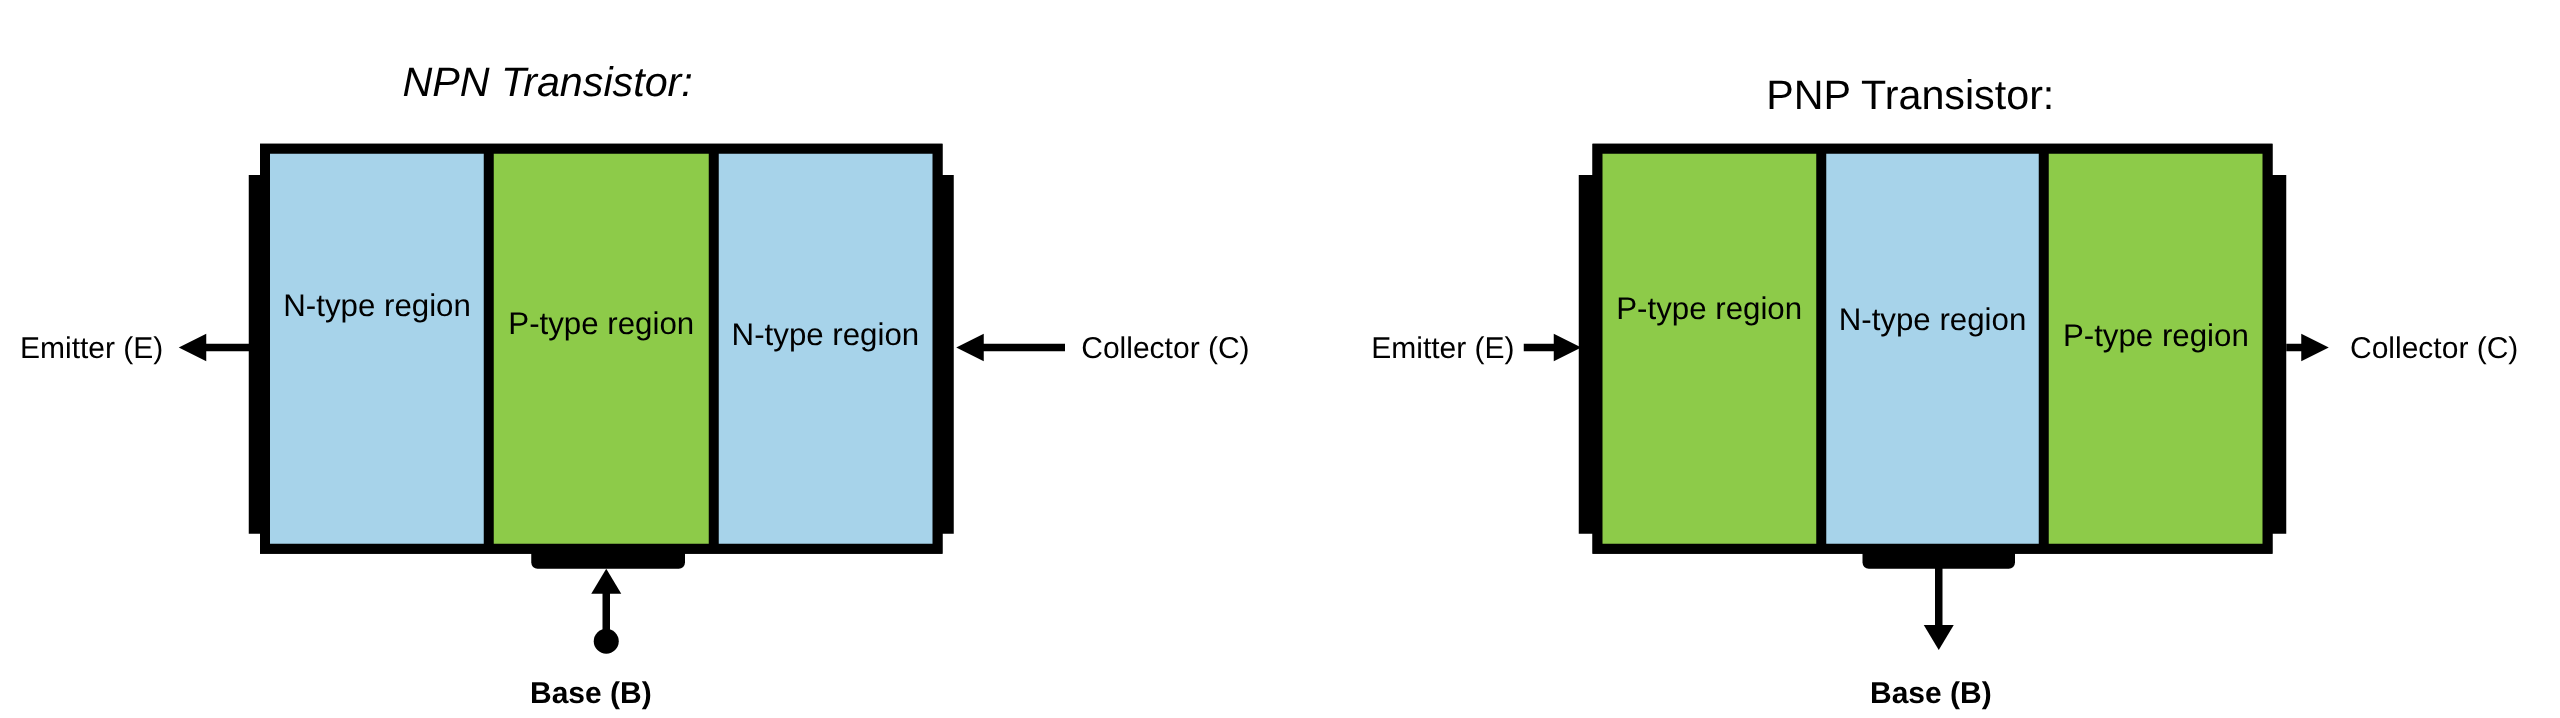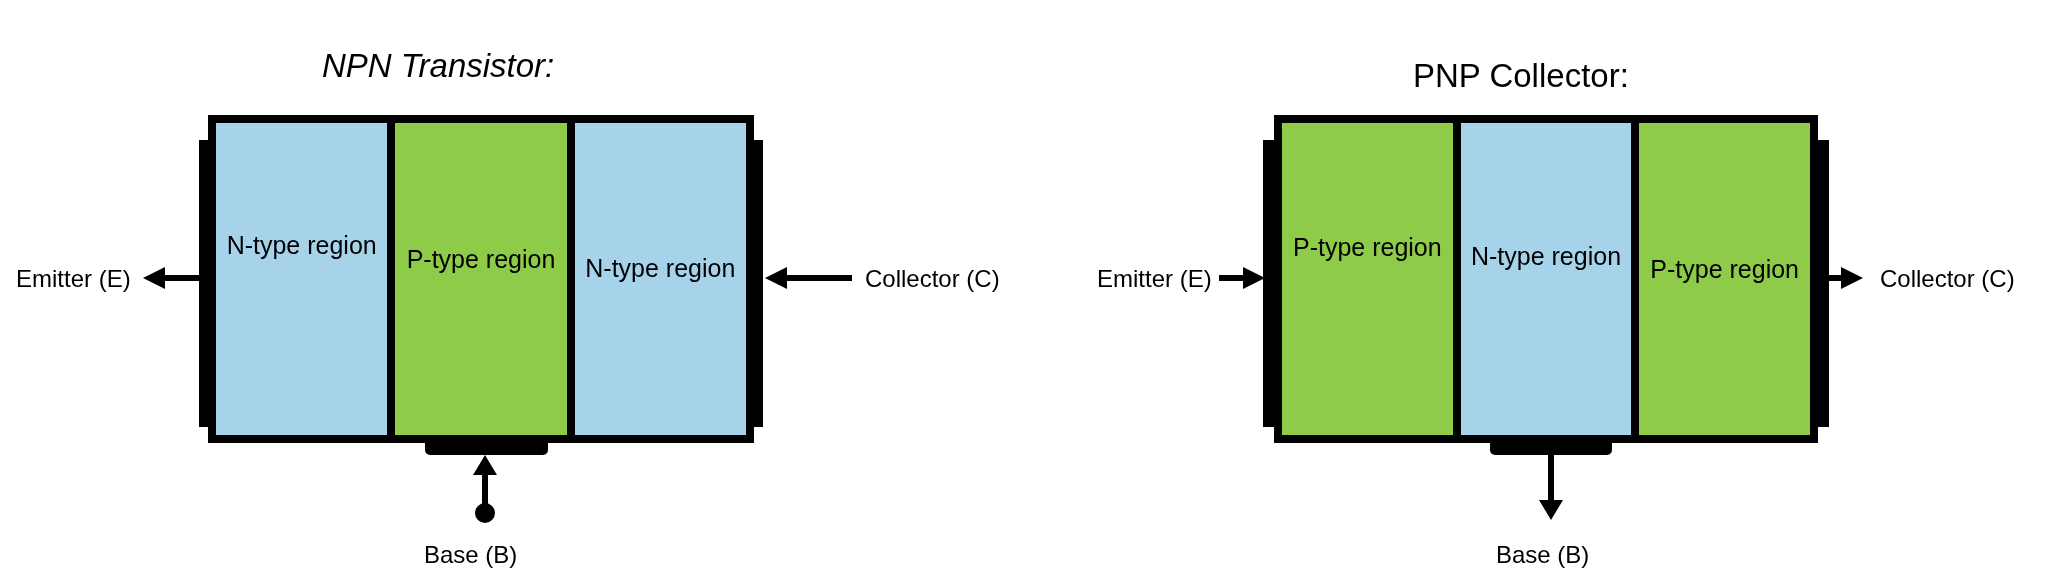--- a/index.html
+++ b/index.html
@@ -14,21 +14,21 @@
   .title{
     position:absolute;
     font-size:33px;line-height:38px;
     white-space:nowrap;
   }
   .label{
     position:absolute;
     font-size:24px;line-height:29px;
     white-space:nowrap;
   }
-  .label.center{text-align:left;}
+  .label.center{text-align:left;font-weight:bold;}
   
   .box{
     position:absolute;
     border:8px solid #000;
     background:#000;
     display:flex;
     gap:8px;
   }
   .region{position:relative;flex:1;}
   .region-label{
@@ -121,21 +121,21 @@
     <div class="h-line collector-line"></div>
     <div class="label collector-label">Collector (C)</div>
 
     <div class="tri tri-up base-head"></div>
     <div class="v-line base-line"></div>
     <div class="dot base-dot"></div>
     <div class="label center base-label">Base (B)</div>
   </div>
 
   <div id="pnp">
-    <div class="title">PNP Collector:</div>
+    <div class="title">PNP Transistor:</div>
 
     <div class="bar bar-left"></div>
     <div class="bar bar-right"></div>
 
     <div class="box">
       <div class="region" style="background: rgb(141, 203, 73);">
         <div class="region-label">P-type region</div>
       </div>
       <div class="region" style="background: rgb(167, 211, 234);">
         <div class="region-label">N-type region</div>

